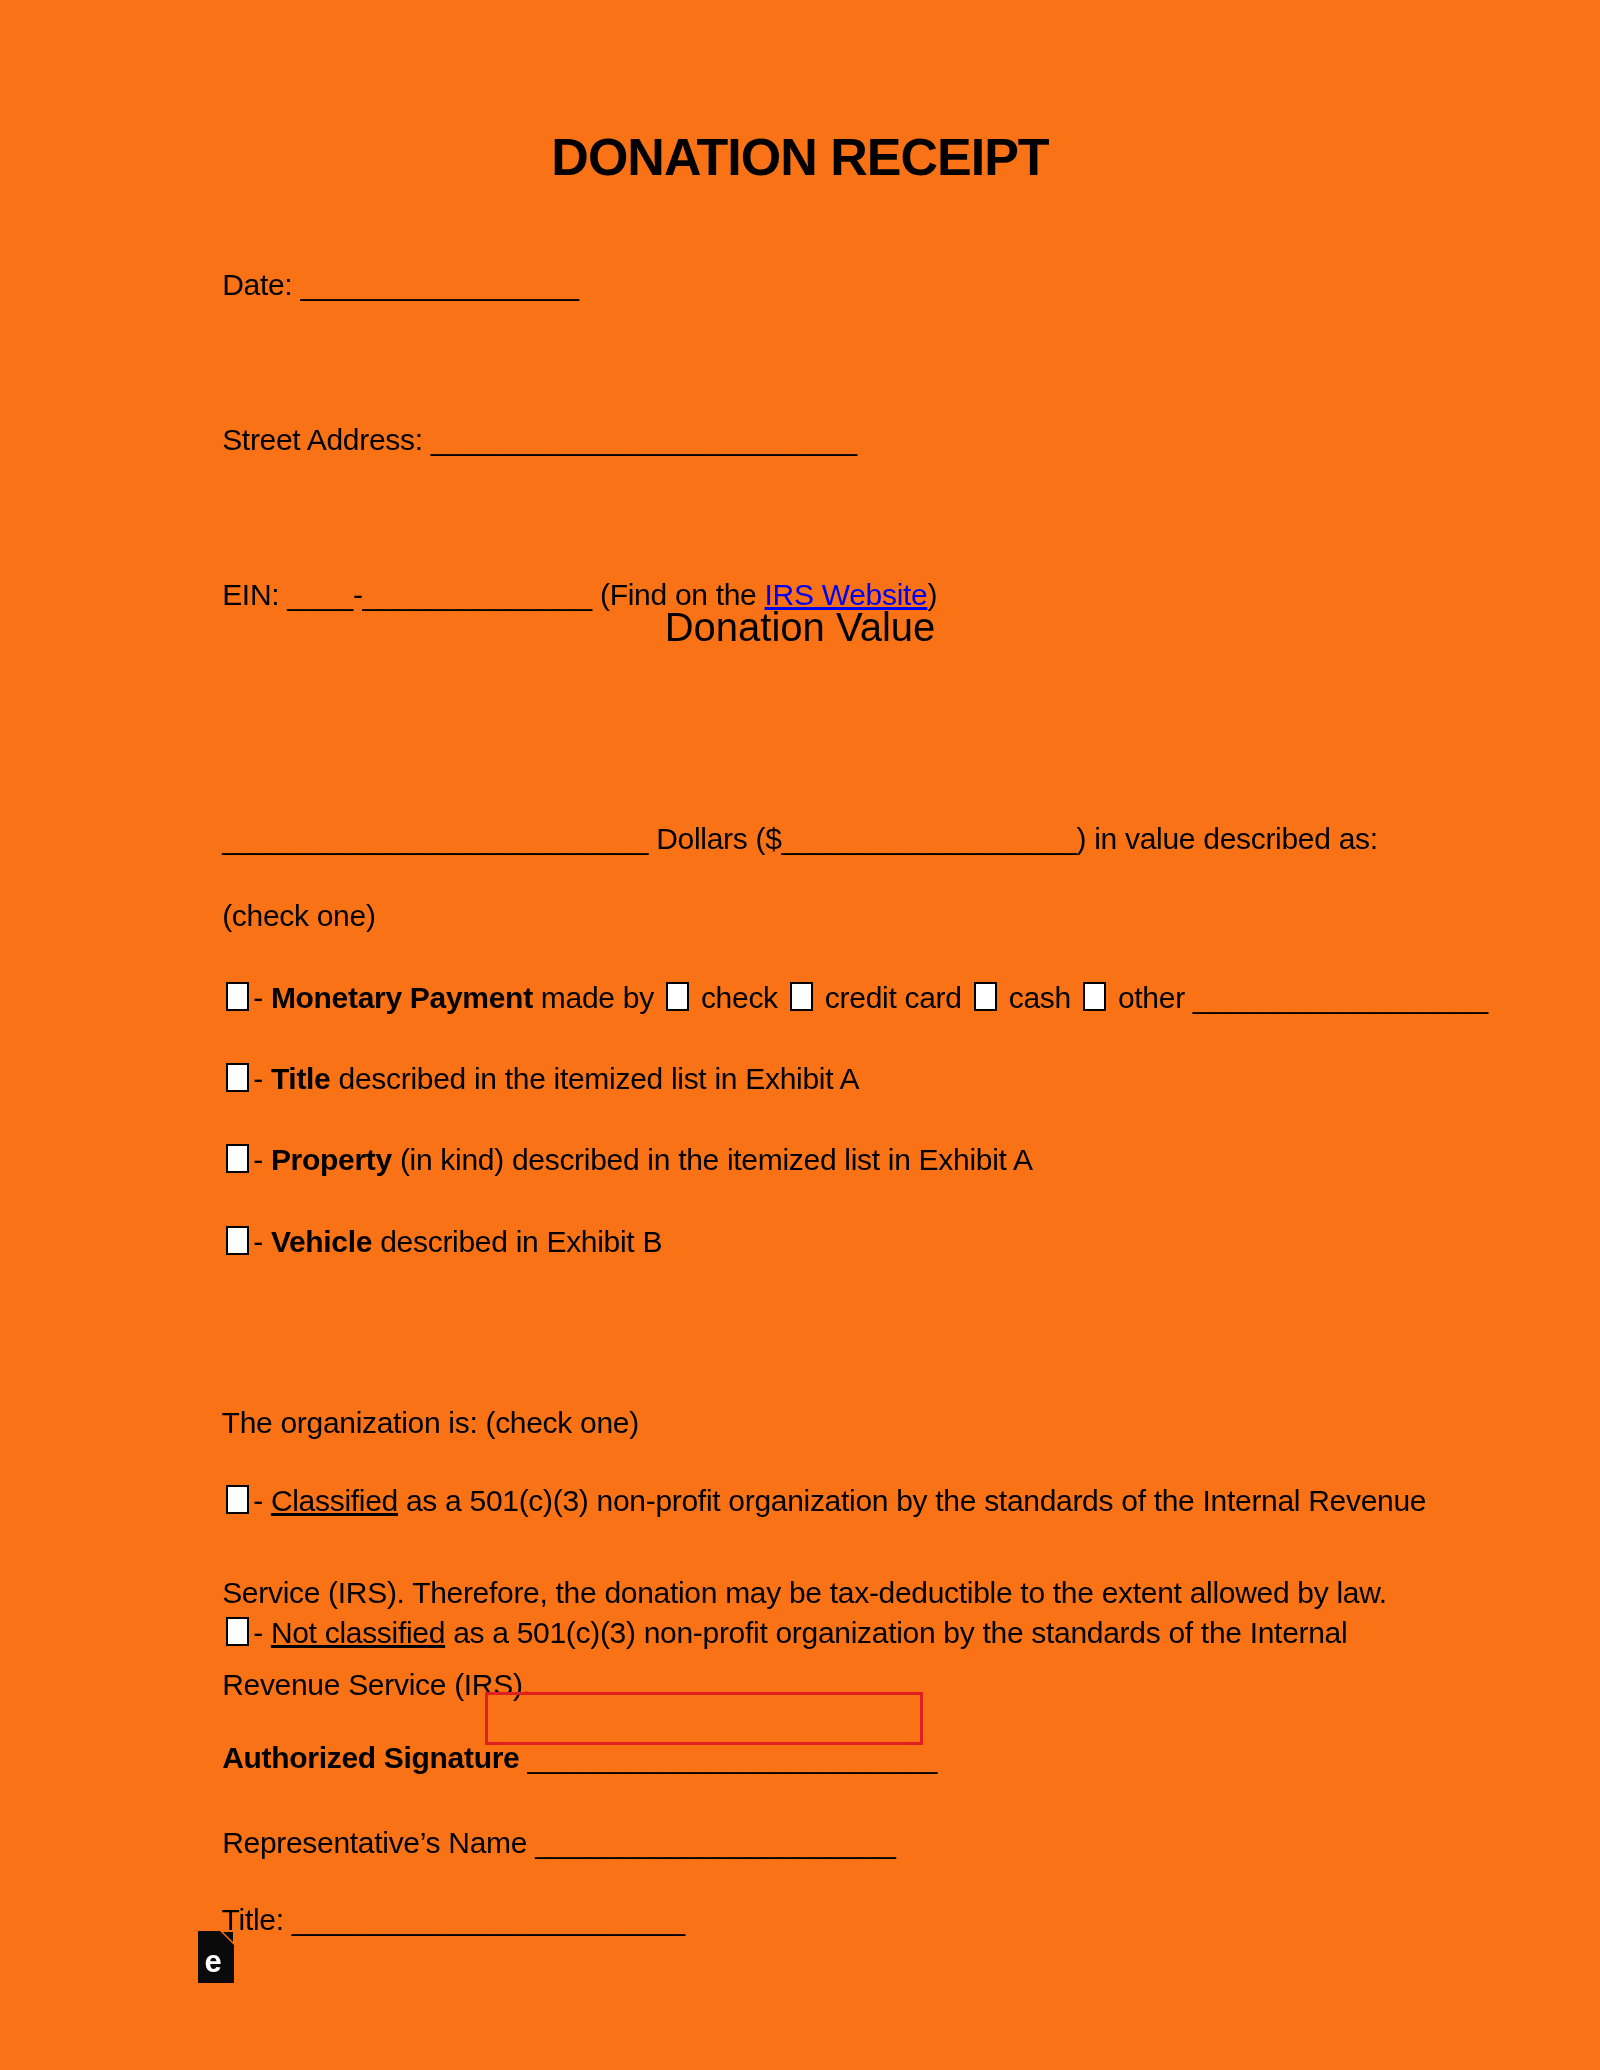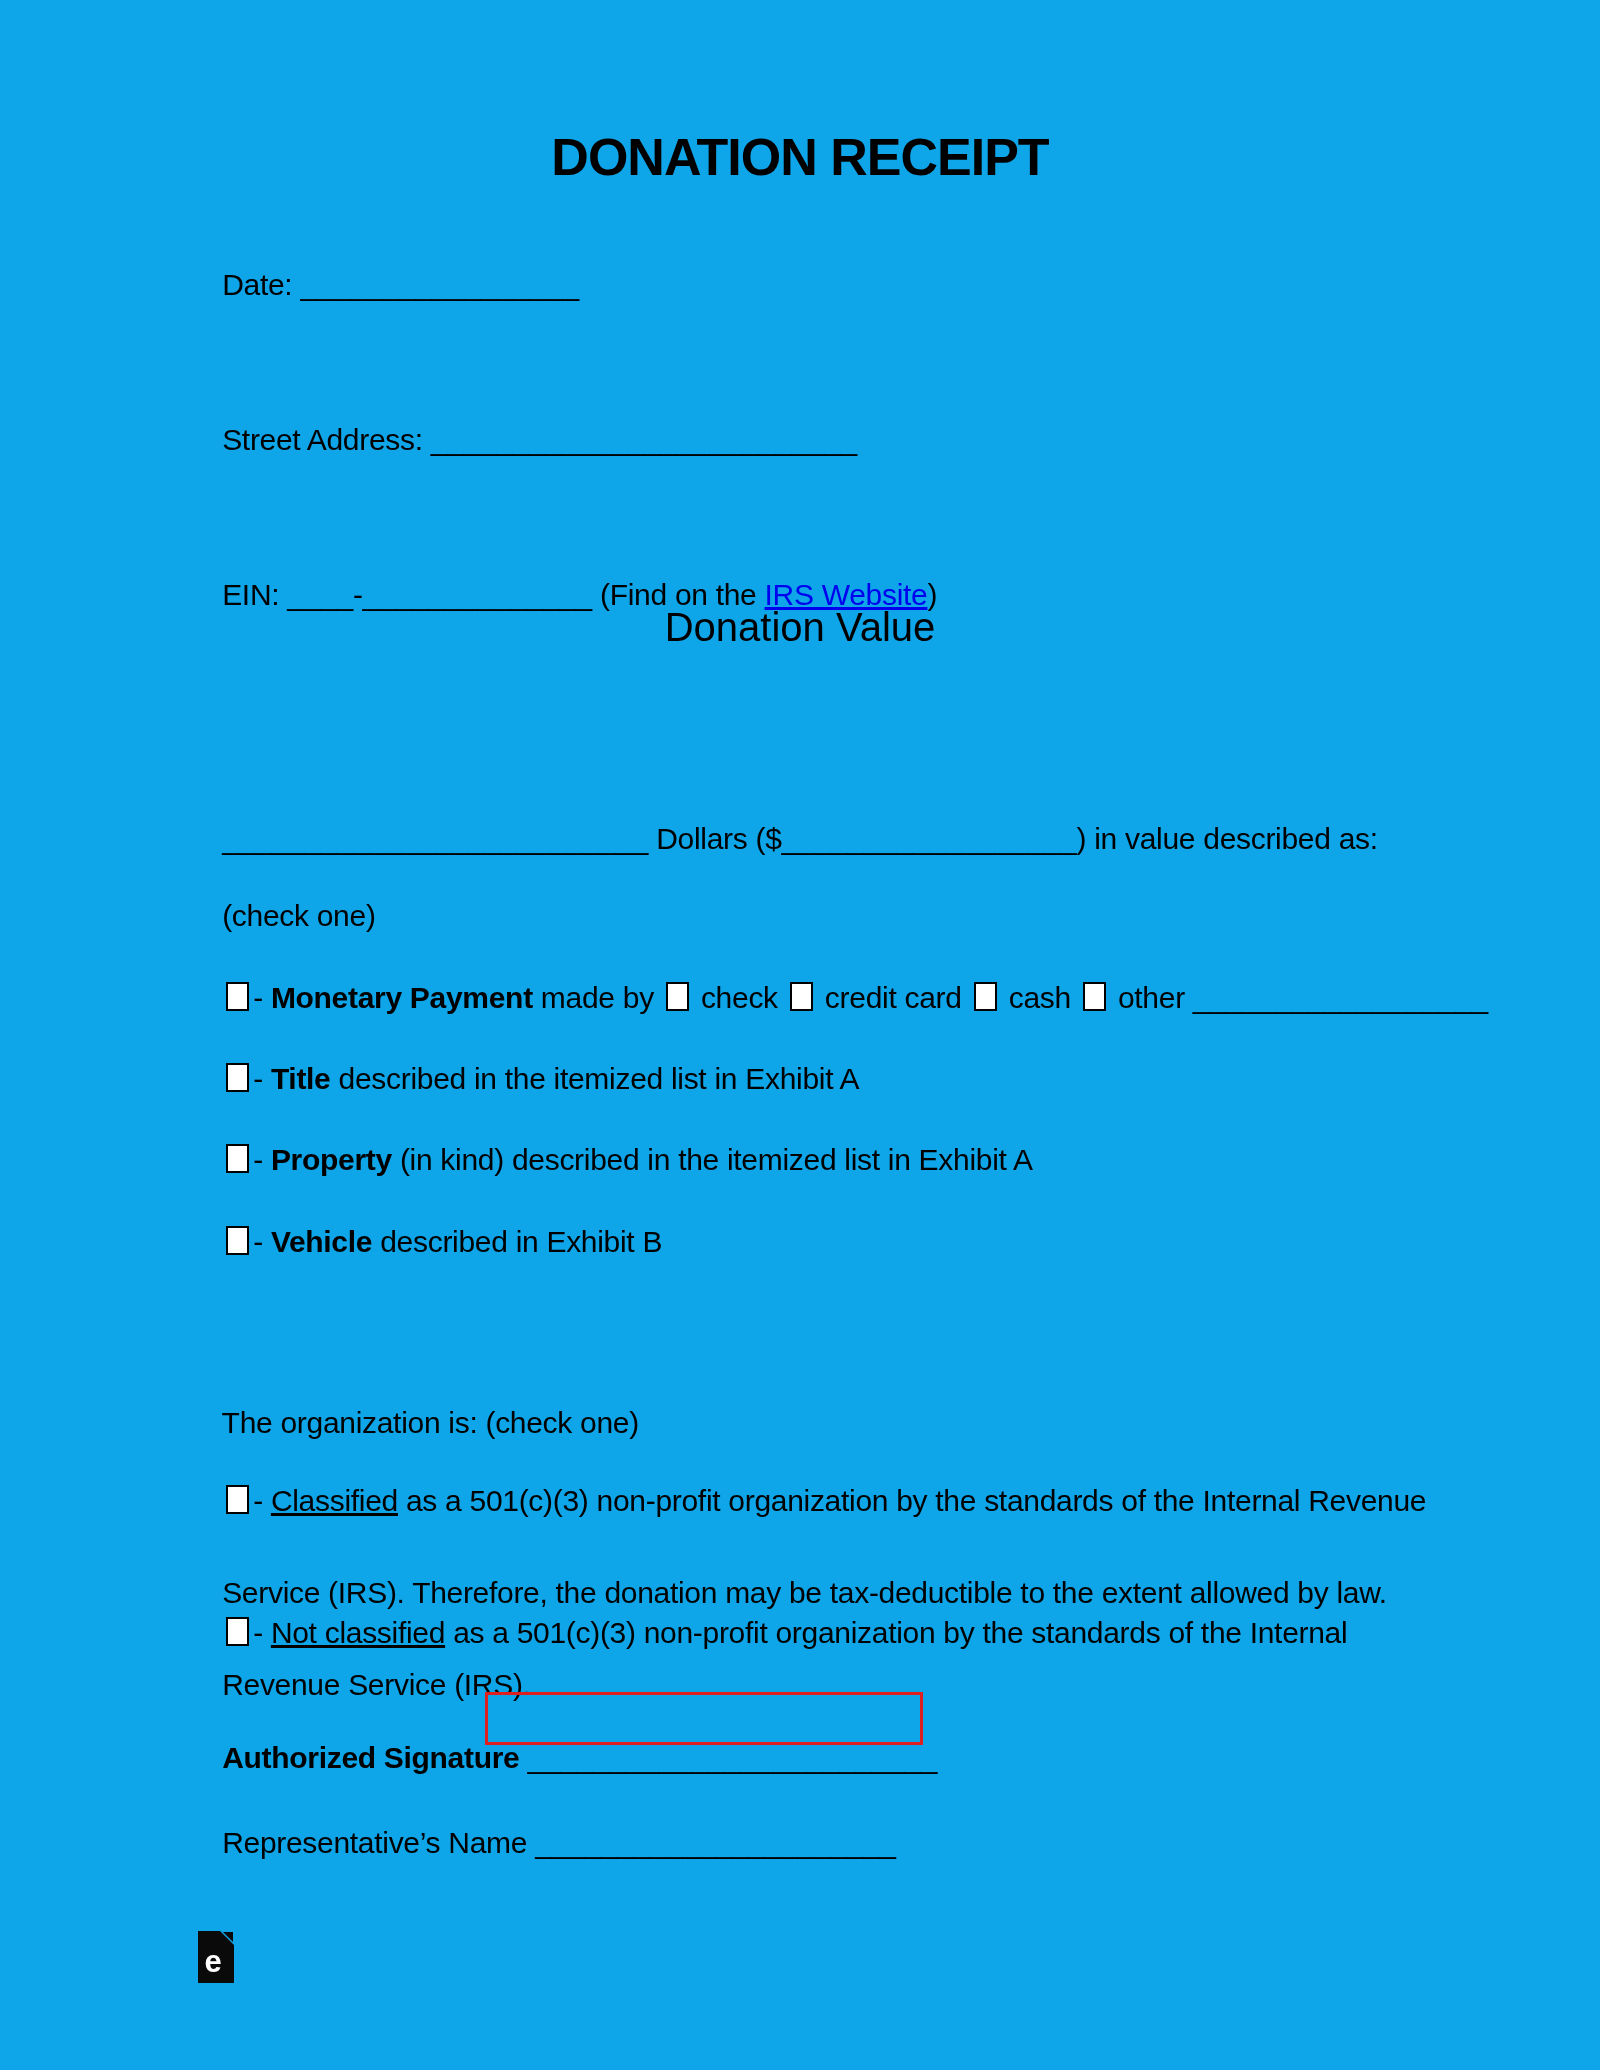--- a/index.html
+++ b/index.html
@@ -1,20 +1,20 @@
 <!DOCTYPE html>
 <html><head>
 <meta charset="utf-8">
 <style>
   html,body{margin:0;padding:0;background:#ffffff;}
   .page{
     position:relative;
     width:1600px;
     height:2070px;
-    background:#0ea5e9;
+    background:#f97316;
     color:#000000;
     font-family:"Liberation Sans","DejaVu Sans",sans-serif;
     overflow:hidden;
   }
   .doc-title{
     position:absolute;
     top:128px;left:0;right:0;
     margin:0;
     text-align:center;
     font-size:52px;
@@ -132,20 +132,23 @@
 
   <div class="line" style="top:1701px">
     <span class="b">Authorized Signature </span><span>_________________________</span>
   </div>
   <div class="sig-box"></div>
 
   <div class="line" style="top:1786px">
     <span>Representative’s Name </span><span>______________________</span>
   </div>
 
+  <div class="line" style="top:1863px">
+    <span>Title: </span><span>________________________</span>
+  </div>
 
   <div class="logo">
     <svg width="36" height="52" viewBox="0 0 36 52" xmlns="http://www.w3.org/2000/svg">
       <path d="M0 0 H22 L36 14 V52 H0 Z" fill="#0a0a0a"></path>
       <path d="M25 1 L35 11 L35 1 Z" fill="#0a0a0a"></path>
       <text x="15" y="41" font-size="31" font-weight="bold" fill="#ffffff" text-anchor="middle" font-family="Liberation Sans, DejaVu Sans, sans-serif">e</text>
     </svg>
   </div>
 
 </div>

